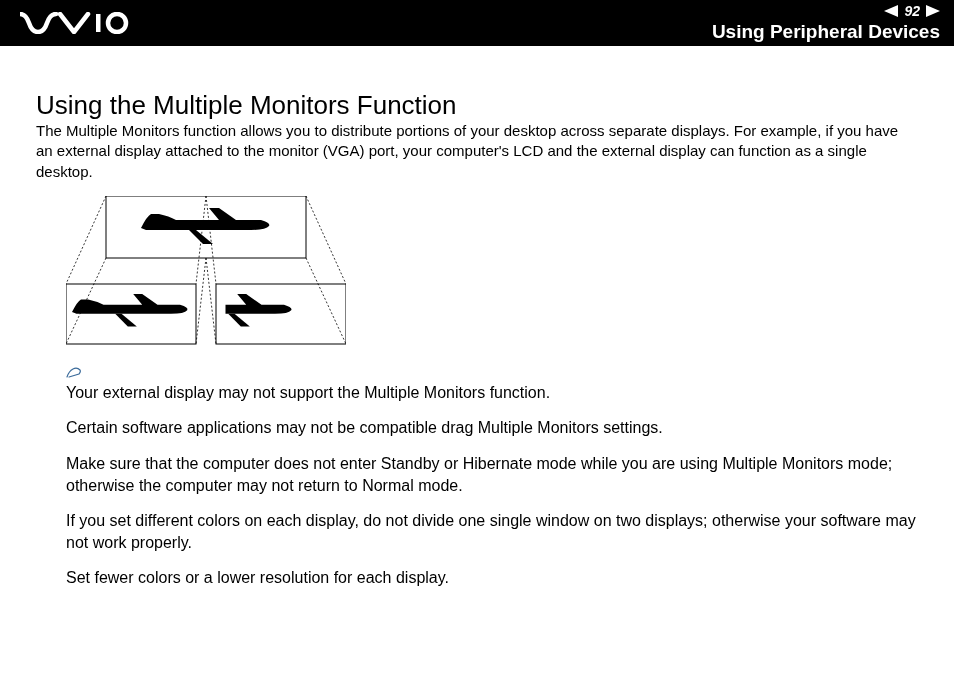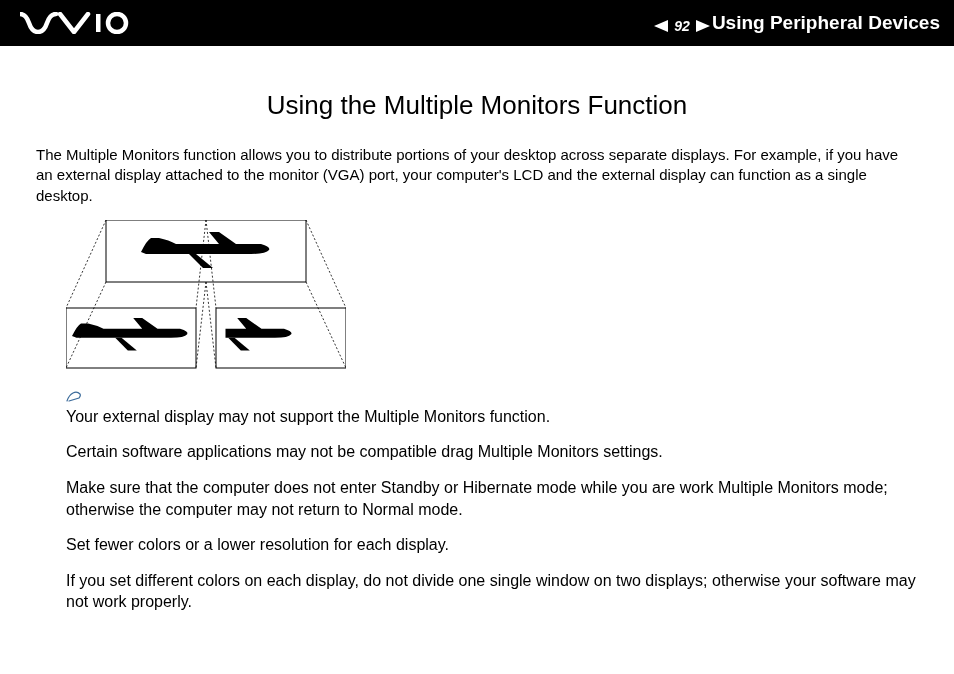--- a/index.html
+++ b/index.html
@@ -18,21 +18,21 @@
     align-items: center;
     justify-content: space-between;
     padding: 0 14px 0 20px;
   }
   .logo {
     display: flex;
     align-items: center;
   }
   .nav-block {
     display: flex;
-    flex-direction: row;
+    flex-direction: column;
     align-items: flex-end;
     gap: 2px;
     text-align: center;
   }
   .pagenav {
     display: flex;
     align-items: center;
     gap: 6px;
     font-weight: bold;
     font-style: italic;
@@ -45,22 +45,21 @@
   .section-label {
     font-weight: bold;
     font-size: 19px;
   }
   .content {
     padding: 44px 36px 0 36px;
   }
   h1 {
     font-size: 26px;
     font-weight: normal;
-    margin-bottom: 24px;
-    text-align: center;
+    margin-bottom: 0;
   }
   .para {
     font-size: 15px;
     line-height: 1.35;
     margin-bottom: 12px;
   }
   .diagram {
     margin: 14px 0 16px 30px;
     width: 280px;
   }
@@ -151,17 +150,17 @@
   </div>
 
   <div class="notes">
     <div class="note-icon">
       <svg width="16" height="12" viewBox="0 0 16 12">
         <path d="M 1 10 Q 3 4 7 2 Q 11 0 14 3 Q 15 5 13 7 L 3 10" stroke="#3a6a9a" stroke-width="1.2" fill="none" stroke-linecap="round"></path>
       </svg>
     </div>
     <p class="note first">Your external display may not support the Multiple Monitors function.</p>
     <p class="note">Certain software applications may not be compatible drag Multiple Monitors settings.</p>
-    <p class="note">Make sure that the computer does not enter Standby or Hibernate mode while you are work Multiple Monitors mode; otherwise the computer may not return to Normal mode.</p>
+    <p class="note">Make sure that the computer does not enter Standby or Hibernate mode while you are using Multiple Monitors mode; otherwise the computer may not return to Normal mode.</p>
+    <p class="note">If you set different colors on each display, do not divide one single window on two displays; otherwise your software may not work properly.</p>
     <p class="note">Set fewer colors or a lower resolution for each display.</p>
-    <p class="note">If you set different colors on each display, do not divide one single window on two displays; otherwise your software may not work properly.</p>
   </div>
 </div>
 
 </body></html>

